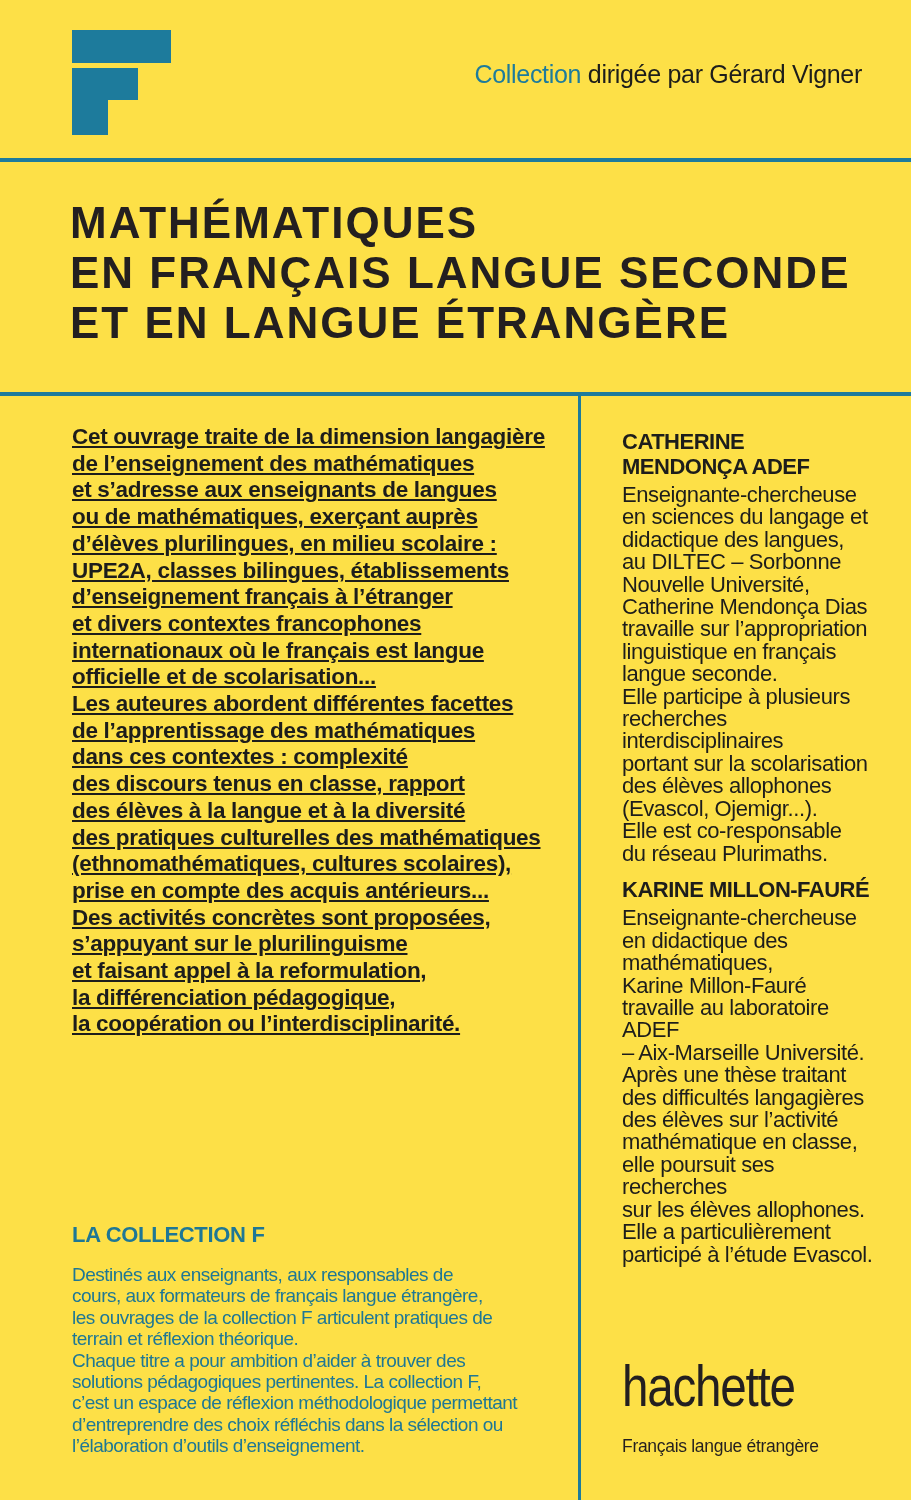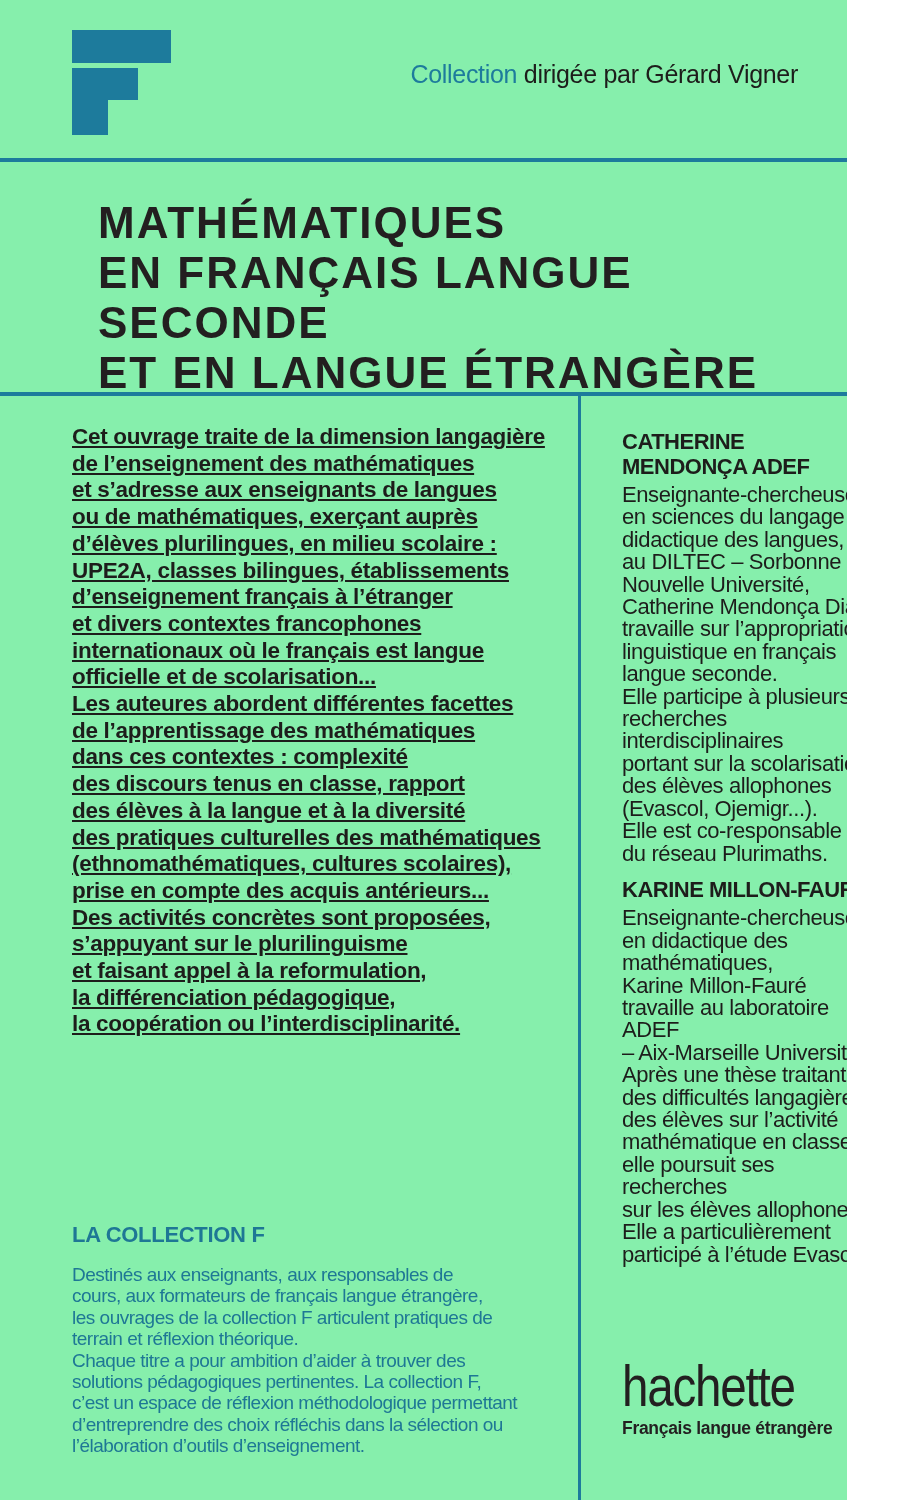--- a/index.html
+++ b/index.html
@@ -1,17 +1,17 @@
 <!DOCTYPE html>
 <html style="--teal: #1d7b9c; --tealText: #1e7795;"><head>
 <meta charset="utf-8">
 <style>
   html,body { margin:0; padding:0; background:#ffffff; }
   .page {
-    position:relative; width:847px; height:1500px; background:#86efac;
+    position:relative; width:911px; height:1500px; background:#fde047;
     font-family:"Liberation Sans", sans-serif; color:#1d1d1b; overflow:hidden;
   }
   
   .f-logo { position:absolute; left:72px; top:30px; width:100px; height:106px; }
   .f-logo .bar-top   { position:absolute; left:0; top:0;    width:99px; height:33px; background:var(--teal); }
   .f-logo .bar-mid   { position:absolute; left:0; top:38px; width:66px; height:32px; background:var(--teal); }
   .f-logo .bar-stem  { position:absolute; left:0; top:38px; width:36px; height:67px; background:var(--teal); }
   
   .collection-line {
     position:absolute; right:49px; top:60px; font-size:25px; letter-spacing:-0.3px;
@@ -19,21 +19,21 @@
   }
   .collection-line .hl { color:var(--teal); }
   
   .rule { position:absolute; left:0; width:911px; height:4px; background:var(--teal); }
   .rule-top   { top:158px; }
   .rule-title { top:392px; }
   .column-divider { position:absolute; left:578px; top:396px; width:3px; height:1104px; background:var(--teal); }
   
   .title {
     position:absolute; left:70px; top:198px; font-size:44px; line-height:50px;
-    font-weight:700; letter-spacing:2px; color:#231f20; white-space:pre-line;margin-left:28px;
+    font-weight:700; letter-spacing:2px; color:#231f20; white-space:pre-line;
   }
   
   .description {
     position:absolute; left:72px; top:424px; width:508px;
     font-size:22.5px; line-height:26.7px; font-weight:700; letter-spacing:-0.3px;
     color:#1d1d1b; white-space:pre-line;text-decoration:underline;
   }
   
   .right-col { position:absolute; left:622px; top:430px; width:262px; }
   .author-name {
@@ -51,21 +51,21 @@
   .collection-f .cf-body {
     font-size:19px; font-weight:400; line-height:21.4px; letter-spacing:-0.5px; white-space:pre;
   }
   
   .publisher { position:absolute; left:622px; top:1356px; }
   .wordmark {
     font-size:58px; line-height:60px; font-weight:400; letter-spacing:-1.5px;
     color:#231f20; transform:scaleX(0.82); transform-origin:left center; white-space:nowrap;
   }
   .tagline {
-    margin-top:2px; font-size:17.5px; font-weight:700; letter-spacing:-0.3px;
+    margin-top:20px; font-size:17.5px; font-weight:400; letter-spacing:-0.3px;
     color:#231f20; white-space:nowrap;
   }
 </style>
 </head>
 <body>
 
 <div class="page">
 
   <div class="f-logo">
     <div class="bar-top"></div>

